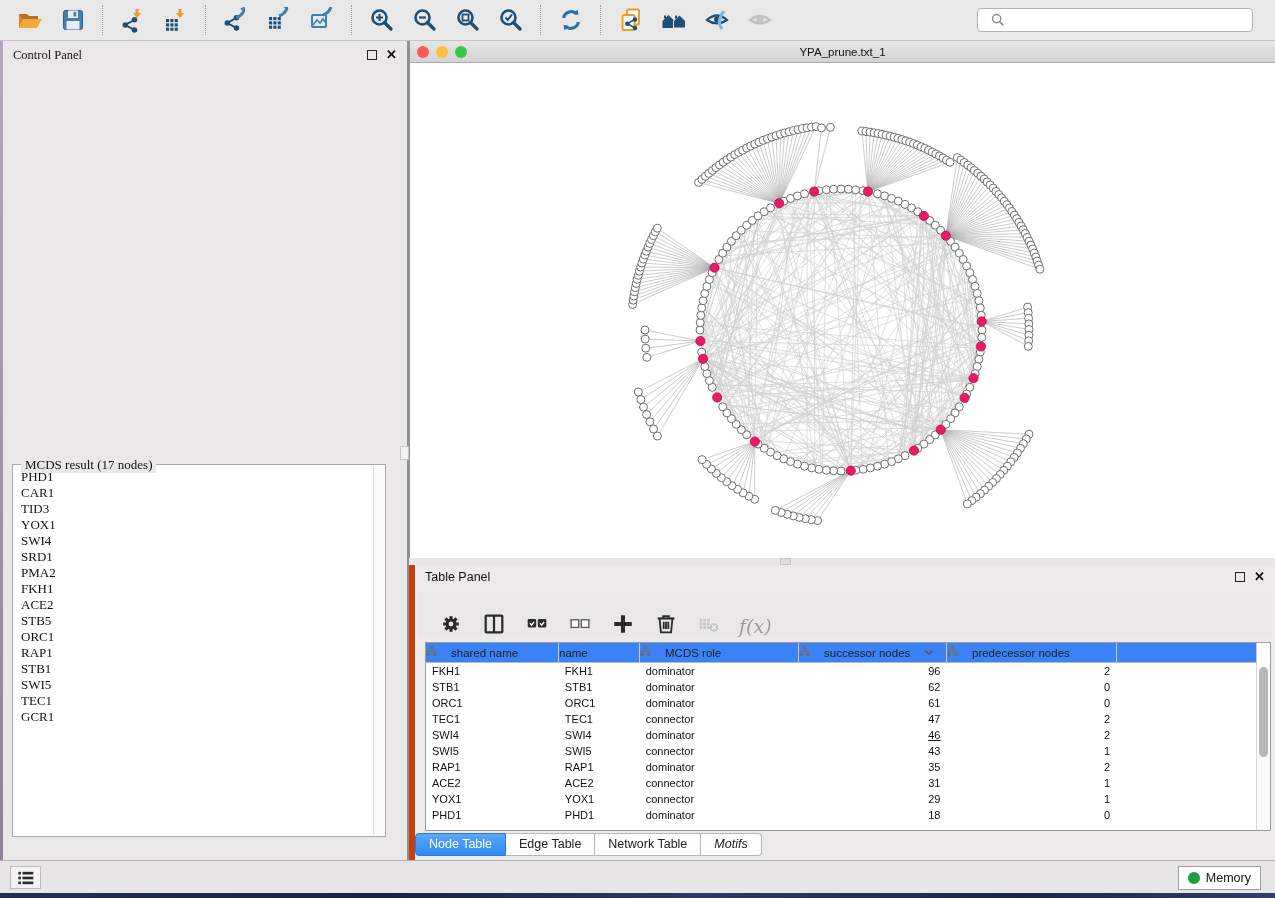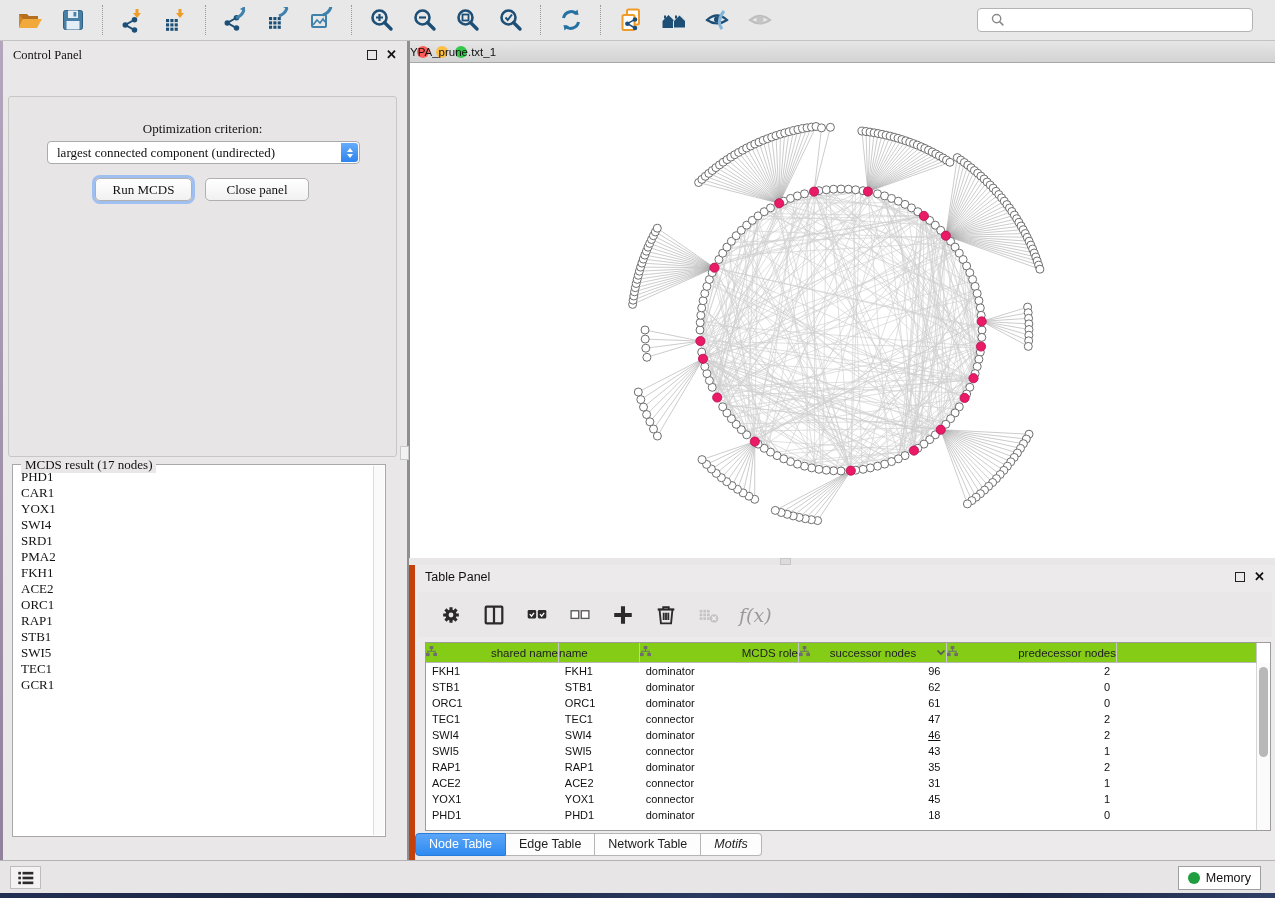--- a/index.html
+++ b/index.html
@@ -69,38 +69,38 @@
     border:1px solid #c9c9c9; }
   #hsplit-handle { left:780px; top:558px; width:11px; height:7px; background:#dcdcdc;
     border:1px solid #c6c6c6; }
 
   
   #net-window { left:409px; top:41px; width:866px; height:517px; border-left:1px solid #8f8f8f; }
   #net-titlebar { position:absolute; left:0; top:0; width:100%; height:22px;
     background:linear-gradient(#e6e6e6,#d3d3d3); border-bottom:1px solid #a8a8a8;
     display:flex; align-items:center; }
   .light { width:12px; height:12px; border-radius:50%; margin-left:7px; }
-  #net-title { position:absolute; left:0; width:100%; text-align:left; font-size:11.5px; color:#111; }
+  #net-title { position:absolute; left:0; width:100%; text-align:center; font-size:11.5px; color:#111; }
   #net-canvas { position:absolute; left:0; top:22px; width:866px; height:495px; background:#fff; }
 
   
   #table-panel { left:409px; top:565px; width:866px; height:295px; background:#eceaea;
     border-left:6px solid #c2410c; }
   #tp-header { position:absolute; left:0; top:0; width:100%; height:24px;
     display:flex; align-items:center; padding:0 10px; font-size:12.5px; color:#111; }
   #tp-toolbar { position:absolute; left:3px; top:27px; right:3px; height:45px; background:#e9e7e7;
-    display:flex; align-items:center; gap:17px; padding-left:20px; }
+    display:flex; align-items:flex-end; gap:17px; padding-left:20px; }
   .tp-icon { width:26px; height:26px; display:flex; align-items:center; justify-content:center; }
   .tp-icon.disabled { opacity:.45; }
   .fx-label { font-size:19px; font-style:italic; color:#9a9a9a; font-family:"DejaVu Serif",serif; }
   #node-table { position:absolute; left:10px; top:77px; width:846px; height:189px;
     background:#fff; border:1px solid #9c9c9c; }
   #nt-header { position:absolute; left:0; top:0; height:20px; display:flex; }
-  .th { background:#84cc16; border-right:1px solid #c9c9c9; border-bottom:1px solid #b9b9b9;
-    display:flex; align-items:center; justify-content:space-between; gap:5px;
+  .th { background:#3b82f6; border-right:1px solid #c9c9c9; border-bottom:1px solid #b9b9b9;
+    display:flex; align-items:center; justify-content:flex-start; gap:14px;
     font-size:11.5px; color:#222; height:20px; }
   .rows { position:absolute; left:0; top:20px; right:14px; bottom:0; overflow:hidden; }
   .tr { display:flex; height:16px; align-items:center; }
   .td { font-size:11px; color:#111; padding:0 6px; white-space:nowrap; overflow:hidden; }
   .num { text-align:right; }
   #nt-vscroll { position:absolute; right:0; top:20px; width:14px; bottom:0;
     background:#fbfbfb; border-left:1px solid #d5d5d5; }
   #nt-thumb { position:absolute; left:2px; top:4px; width:9px; height:90px;
     background:#b8b8b8; border-radius:5px; }
   #tp-tabs { position:absolute; left:0; top:268px; width:100%; display:flex; }
@@ -320,43 +320,33 @@
 <div id="wall-bottom" class="abs"></div>
 
 <div id="control-panel" class="abs">
   <div id="cp-header">
     <span>Control Panel</span>
     <span class="win-btns">
       <span class="float-btn"></span>
       <span class="close-btn">✕</span>
     </span>
   </div>
-  <div id="cp-box">
-    <div id="opt-label">Optimization criterion:</div>
-    <div id="criterion">
-      <span>largest connected component (undirected)</span>
-      <span class="stepper">
-        <span class="chev up"></span>
-          <span class="chev down"></span>
-      </span>
-    </div>
-    <div id="run-btn" class="mac-btn">Run MCDS</div>
-    <div id="closepanel-btn" class="mac-btn">Close panel</div>
-  </div>
   <div id="mcds-fieldset">
     <div id="mcds-legend">MCDS result (17 nodes)</div>
     <div id="mcds-list">
         <div class="mcds-item">PHD1</div>
         <div class="mcds-item">CAR1</div>
+        <div class="mcds-item">TID3</div>
         <div class="mcds-item">YOX1</div>
         <div class="mcds-item">SWI4</div>
         <div class="mcds-item">SRD1</div>
         <div class="mcds-item">PMA2</div>
         <div class="mcds-item">FKH1</div>
         <div class="mcds-item">ACE2</div>
+        <div class="mcds-item">STB5</div>
         <div class="mcds-item">ORC1</div>
         <div class="mcds-item">RAP1</div>
         <div class="mcds-item">STB1</div>
         <div class="mcds-item">SWI5</div>
         <div class="mcds-item">TEC1</div>
         <div class="mcds-item">GCR1</div>
       </div>
     <div id="mcds-scroll"></div>
   </div>
 </div>
@@ -1367,21 +1357,21 @@
           <div class="td" style="width: 81px;">ACE2</div>
           <div class="td" style="width: 159px;">connector</div>
           <div class="td num" style="width: 148px;">31</div>
           <div class="td num" style="width: 170px;">1</div>
           <div class="td" style="width: 140px;"></div>
         </div>
         <div class="tr">
           <div class="td" style="width: 133px;">YOX1</div>
           <div class="td" style="width: 81px;">YOX1</div>
           <div class="td" style="width: 159px;">connector</div>
-          <div class="td num" style="width: 148px;">45</div>
+          <div class="td num" style="width: 148px;">29</div>
           <div class="td num" style="width: 170px;">1</div>
           <div class="td" style="width: 140px;"></div>
         </div>
         <div class="tr">
           <div class="td" style="width: 133px;">PHD1</div>
           <div class="td" style="width: 81px;">PHD1</div>
           <div class="td" style="width: 159px;">dominator</div>
           <div class="td num" style="width: 148px;">18</div>
           <div class="td num" style="width: 170px;">0</div>
           <div class="td" style="width: 140px;"></div>

